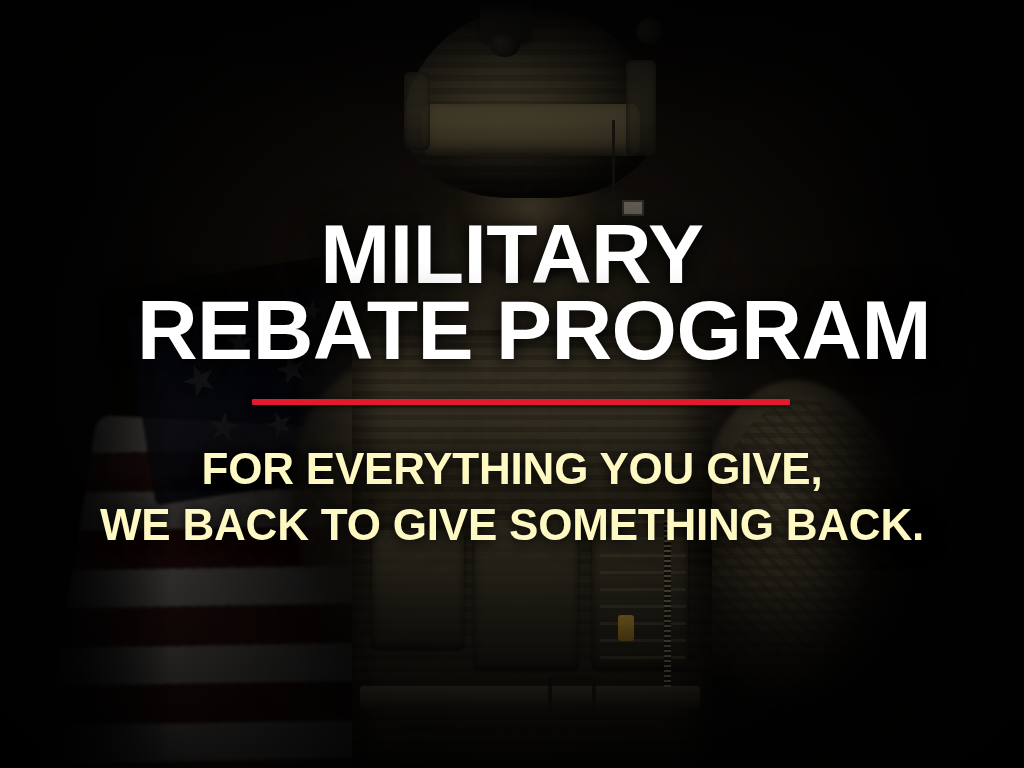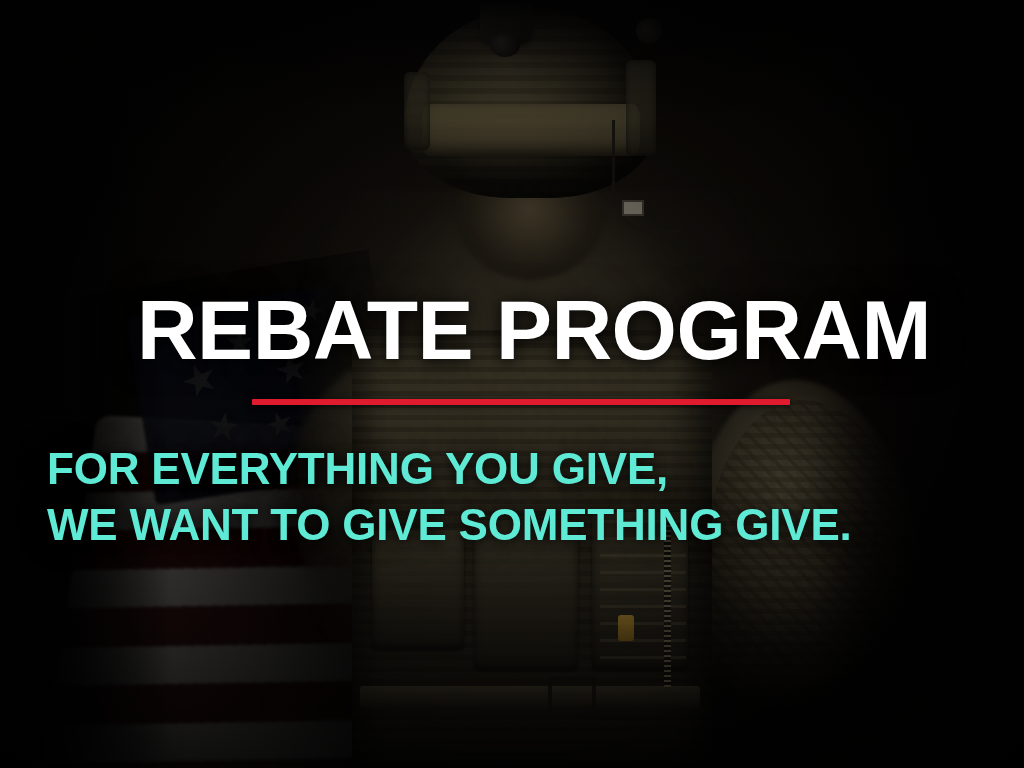--- a/index.html
+++ b/index.html
@@ -402,30 +402,29 @@
     height: 6px;
     background: #e01b2d;
     border-radius: 1px;
     box-shadow: 0 1px 6px rgba(0,0,0,.7);
   }
 
   .subhead {
     position: absolute;
     left: 0;
     right: 0;
-    text-align: left;
-    color: #5eead4;
+    text-align: center;
+    color: #fef9c3;
     font-weight: 700;
     font-size: 44px;
     line-height: 1.0;
     letter-spacing: -0.2px;
     font-stretch: condensed;
     text-shadow: 0 2px 12px rgba(0,0,0,.85), 0 0 28px rgba(0,0,0,.55);
     white-space: nowrap;
-    padding-left: 47px;
   }
   .subhead-1 { top: 447px; }
   .subhead-2 { top: 503px; }
 </style>
 </head>
 <body>
 
 <div id="poster">
 
   <div class="photo">
@@ -475,23 +474,24 @@
     <div class="ir-patch"></div>
 
     <div class="photo-darken"></div>
     <div class="photo-edge-t"></div>
     <div class="photo-edge-l"></div>
     <div class="photo-edge-r"></div>
     <div class="photo-vignette"></div>
   </div>
 
   <div class="overlay">
+    <div class="headline headline-1">MILITARY</div>
 
     <div class="headline headline-2">REBATE PROGRAM</div>
 
     <div class="divider" style="background: rgb(224, 27, 45);"></div>
 
     <div class="subhead subhead-1">FOR EVERYTHING YOU GIVE,</div>
 
-    <div class="subhead subhead-2">WE WANT TO GIVE SOMETHING GIVE.</div>
+    <div class="subhead subhead-2">WE BACK TO GIVE SOMETHING BACK.</div>
   </div>
 
 </div>
 
 </body></html>

